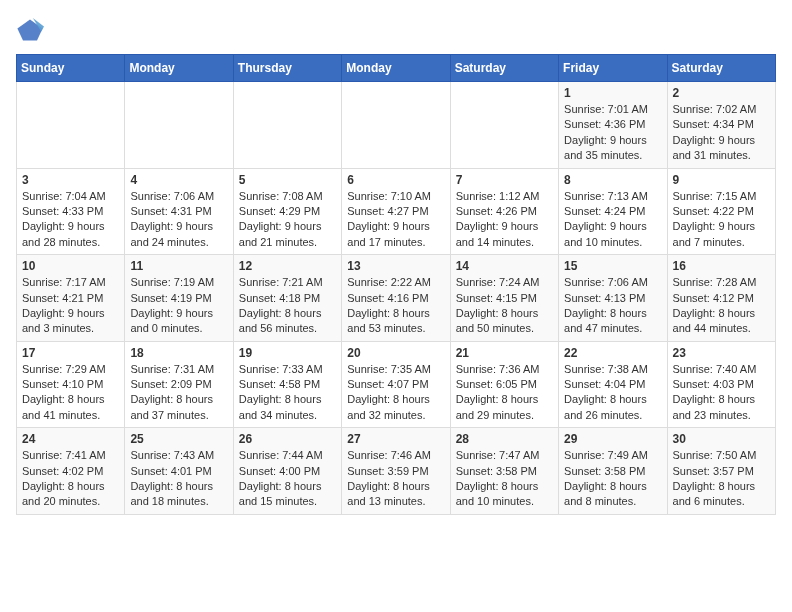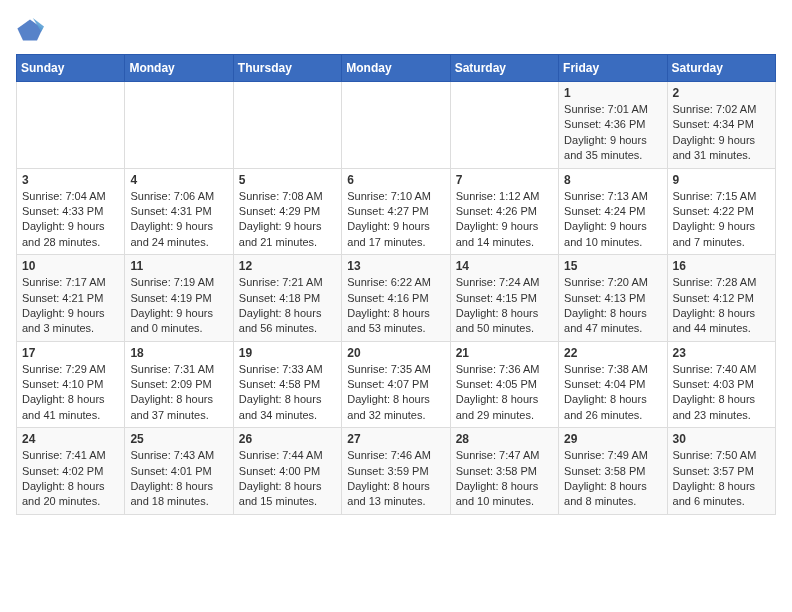--- a/index.html
+++ b/index.html
@@ -198,33 +198,33 @@
 Daylight: 9 hours and 0 minutes.</div>
         </td>
         <td>
           <div class="day-number">12</div>
           <div class="day-info">Sunrise: 7:21 AM
 Sunset: 4:18 PM
 Daylight: 8 hours and 56 minutes.</div>
         </td>
         <td>
           <div class="day-number">13</div>
-          <div class="day-info">Sunrise: 6:22 AM
+          <div class="day-info">Sunrise: 2:22 AM
 Sunset: 4:16 PM
 Daylight: 8 hours and 53 minutes.</div>
         </td>
         <td>
           <div class="day-number">14</div>
           <div class="day-info">Sunrise: 7:24 AM
 Sunset: 4:15 PM
 Daylight: 8 hours and 50 minutes.</div>
         </td>
         <td>
           <div class="day-number">15</div>
-          <div class="day-info">Sunrise: 7:20 AM
+          <div class="day-info">Sunrise: 7:06 AM
 Sunset: 4:13 PM
 Daylight: 8 hours and 47 minutes.</div>
         </td>
         <td>
           <div class="day-number">16</div>
           <div class="day-info">Sunrise: 7:28 AM
 Sunset: 4:12 PM
 Daylight: 8 hours and 44 minutes.</div>
         </td>
       </tr>
@@ -249,21 +249,21 @@
         </td>
         <td>
           <div class="day-number">20</div>
           <div class="day-info">Sunrise: 7:35 AM
 Sunset: 4:07 PM
 Daylight: 8 hours and 32 minutes.</div>
         </td>
         <td>
           <div class="day-number">21</div>
           <div class="day-info">Sunrise: 7:36 AM
-Sunset: 4:05 PM
+Sunset: 6:05 PM
 Daylight: 8 hours and 29 minutes.</div>
         </td>
         <td>
           <div class="day-number">22</div>
           <div class="day-info">Sunrise: 7:38 AM
 Sunset: 4:04 PM
 Daylight: 8 hours and 26 minutes.</div>
         </td>
         <td>
           <div class="day-number">23</div>

